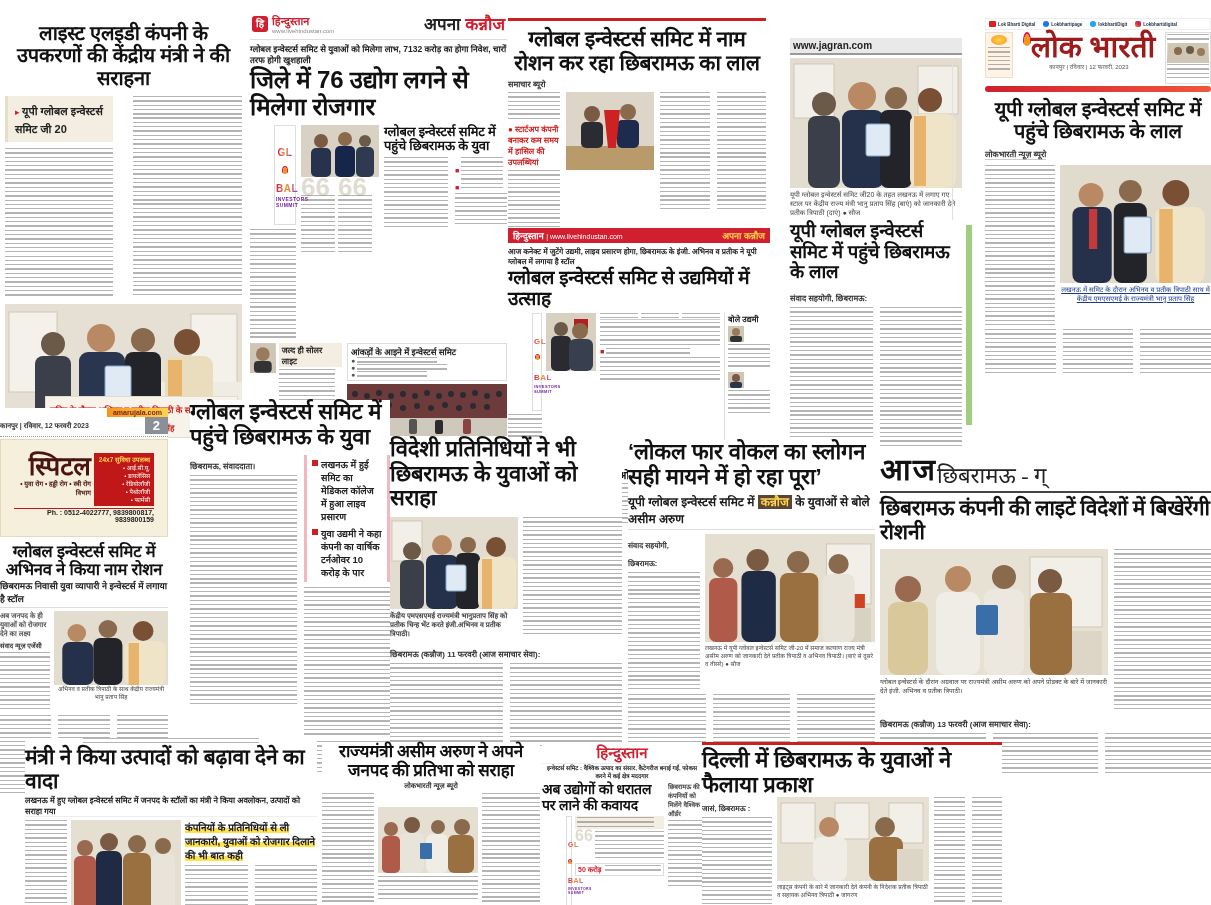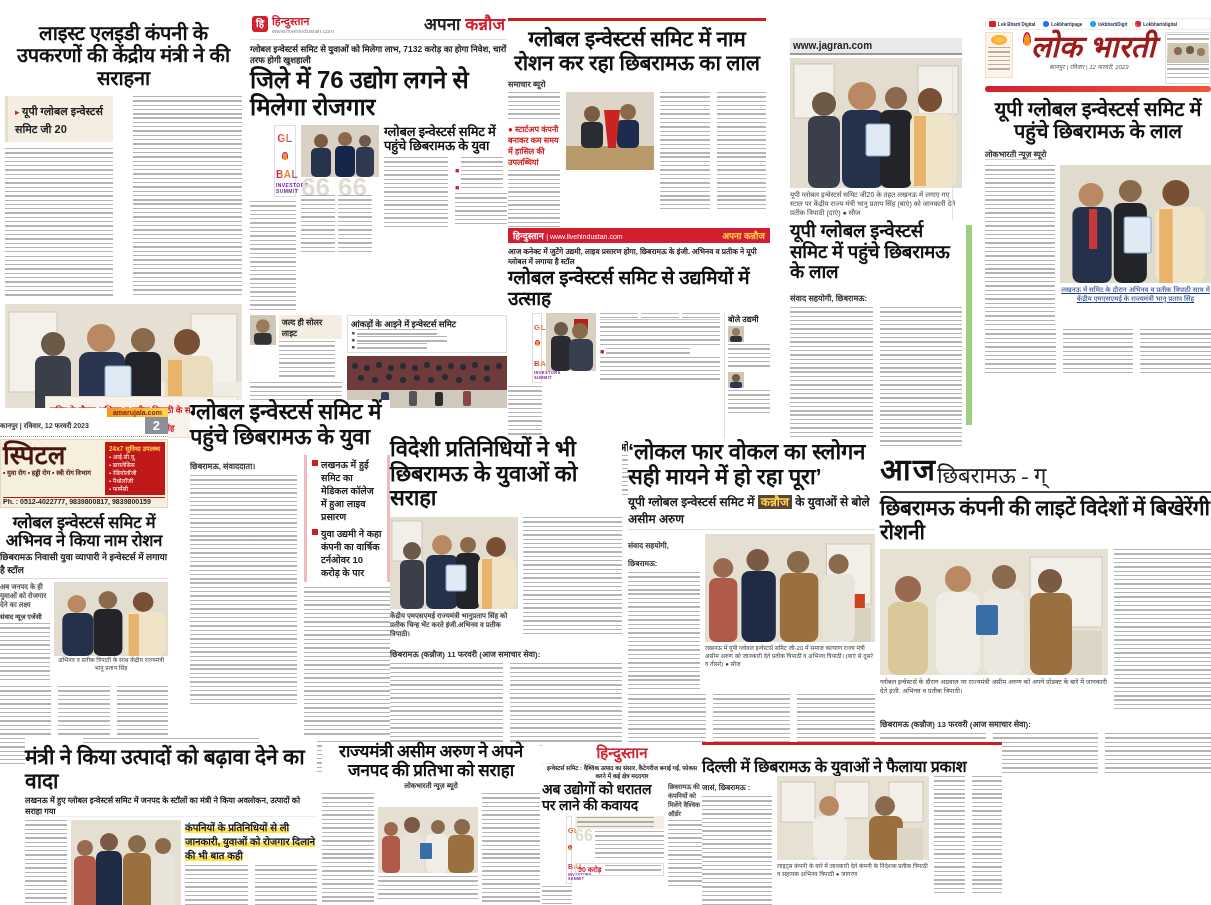--- a/index.html
+++ b/index.html
@@ -8,21 +8,21 @@
   .hl{font-weight:bold;color:#111;line-height:1.12;letter-spacing:-0.2px;}
   .kick{font-weight:bold;color:#222;}
   .byline{font-weight:bold;color:#333;}
   .cap{color:#444;}
   .cols{display:flex;gap:7px;}
   .ft{flex:1;background:repeating-linear-gradient(#777 0 1.3px,transparent 1.3px 4.3px);opacity:.55;}
   .ftd{background:repeating-linear-gradient(#777 0 1.3px,transparent 1.3px 4.3px);opacity:.55;}
   .photo{position:relative;overflow:hidden;background:linear-gradient(180deg,#e7e1d5 0%,#d8d1c2 55%,#c4bcab 100%);}
   .photo svg{position:absolute;inset:0;width:100%;height:100%;}
   .redrule{background:#cc1f1f;height:3px;}
-  .gis{border:1px solid #ddd;background:#fff;text-align:center;padding:2px 1px;margin-left:24px;}
+  .gis{border:1px solid #ddd;background:#fff;text-align:center;padding:16px 1px;margin-left:24px;}
   .gis .t{font-weight:bold;font-size:10px;letter-spacing:.5px;background:linear-gradient(90deg,#d4145a,#f7941d,#8a2be2);-webkit-background-clip:text;background-clip:text;color:transparent;}
   .gis .b{font-size:5px;font-weight:bold;color:#7a1fa2;letter-spacing:.4px;}
   .flame{display:inline-block;width:6px;height:8px;background:radial-gradient(ellipse at 50% 70%,#f7941d 0 55%,#d4145a 56% 100%);border-radius:50% 50% 50% 50%/60% 60% 40% 40%;vertical-align:middle;}
   .tag-box{background:#f3eee1;border-left:3px solid #e5dfc9;padding:5px 7px;}
   .quote66{color:#e0dcd2;font-size:26px;font-weight:bold;line-height:.6;font-family:Liberation Sans, sans-serif;}
 </style>
 </head>
 <body>
 
 <div class="clip" style="left:5px;top:22px;width:237px;height:358px;">
@@ -348,21 +348,21 @@
     <span style="display:flex;align-items:center;gap:2px;">
         <span style="width:6px;height:6px;background:linear-gradient(45deg,#f09433,#dc2743,#bc1888);display:inline-block;border-radius:2px;"></span>
         <span style="font-size:4.5px;font-weight:bold;color:#234;">Lokbhartidigital</span>
       </span>
   </div>
   <div style="display:flex;gap:3px;margin-top:2px;">
     <div style="width:26px;height:44px;background:#fff3e6;border:1px solid #eedfc8;">
         <div style="width:16px;height:10px;margin:2px auto;background:radial-gradient(#ffd34d,#f7941d);border-radius:50%;"></div>
         <div class="ftd" style="height:26px;margin:2px;"></div>
       </div>
-    <div style="flex:1;text-align:center;font-style:italic;">
+    <div style="flex:1;text-align:center;">
       <div style="font-size:30px;font-weight:bold;color:#9e1b1b;line-height:1;font-family:'Liberation Serif',serif;">
         <span class="flame" style="width:8px;height:14px;vertical-align:top;"></span><span>लोक भारती</span>
       </div>
       <div style="font-size:6px;color:#555;margin-top:1px;">कानपुर | रविवार | 12 फरवरी, 2023</div>
     </div>
     <div style="width:42px;height:48px;border:1px solid #ddd;padding:1px;">
       <div class="ftd" style="height:8px;"></div>
       <div class="photo" style="height:20px;margin:1px 0;">
           <svg viewBox="0 0 40 20">
             <rect width="40" height="20" fill="#cfc6b6"></rect>
@@ -406,21 +406,21 @@
 
 <div class="clip" style="left:0px;top:408px;width:168px;height:318px;">
   <div style="display:flex;justify-content:flex-end;">
     <div style="background:linear-gradient(90deg,#f7941d,#ffd34d);font-size:7px;font-weight:bold;color:#7a1f1f;padding:1px 6px;"><span>amarujala.com</span></div>
   </div>
   <div style="display:flex;justify-content:space-between;align-items:center;">
     <div style="font-size:7px;font-weight:bold;color:#333;">कानपुर | रविवार, 12 फरवरी 2023</div>
     <div style="background:#8a8f98;color:#fff;font-size:13px;font-weight:bold;padding:1px 8px;">2</div>
   </div>
   <div style="border-top:1px dotted #999;margin:2px 0;"></div>
-  <div style="background:#f6efdc;border:1px solid #e4d9bd;padding:2px;">
+  <div style="background:#f6efdc;border:1px solid #e4d9bd;padding:13px;text-align:right;">
     <div style="display:flex;gap:3px;">
       <div style="flex:1;">
         <div style="font-size:26px;font-weight:bold;color:#4a1410;line-height:1;">स्पिटल</div>
         <div style="font-size:6.5px;font-weight:bold;color:#4a1410;">• युवा रोग • हड्डी रोग • स्त्री रोग विभाग</div>
       </div>
       <div style="background:#c01818;color:#fff;font-size:6px;padding:2px 4px;width:52px;">
         <div style="color:#ffd34d;font-weight:bold;font-size:6.5px;">24x7 सुविधा उपलब्ध</div>
         <div>• <span>आई.सी.यू.</span></div>
         <div>• <span>डायलेसिस</span></div>
         <div>• <span>रेडियोलॉजी</span></div>
@@ -690,21 +690,21 @@
     <div style="width:34px;">
       <div class="kick" style="font-size:6.5px;color:#444;">छिबरामऊ की कंपनियों को मिलेंगे वैश्विक ऑर्डर</div>
       <div class="ftd" style="height:66px;margin-top:2px;"></div>
     </div>
   </div>
 
 </div>
 
 <div class="clip" style="left:702px;top:742px;width:300px;height:163px;">
   <div class="redrule"></div>
-  <div class="hl" style="font-size:16px;margin-top:13px;">दिल्ली में छिबरामऊ के युवाओं ने फैलाया प्रकाश</div>
+  <div class="hl" style="font-size:22px;margin-top:3px;">दिल्ली में छिबरामऊ के युवाओं ने फैलाया प्रकाश</div>
   <div style="display:flex;gap:5px;">
     <div style="width:70px;">
       <div><span class="byline" style="font-size:7.5px;">जासं, छिबरामऊ :</span></div>
       <div class="ftd" style="height:112px;margin-top:2px;"></div>
     </div>
     <div style="width:152px;">
       <div class="photo" style="width:100%;height:84px;">
         <svg viewBox="0 0 152 84" preserveAspectRatio="none">
           <rect width="152" height="84" fill="#e7e1d4"></rect>
           <rect x="4" y="6" width="34" height="40" fill="#f2efe8" stroke="#cfc8b8"></rect>

